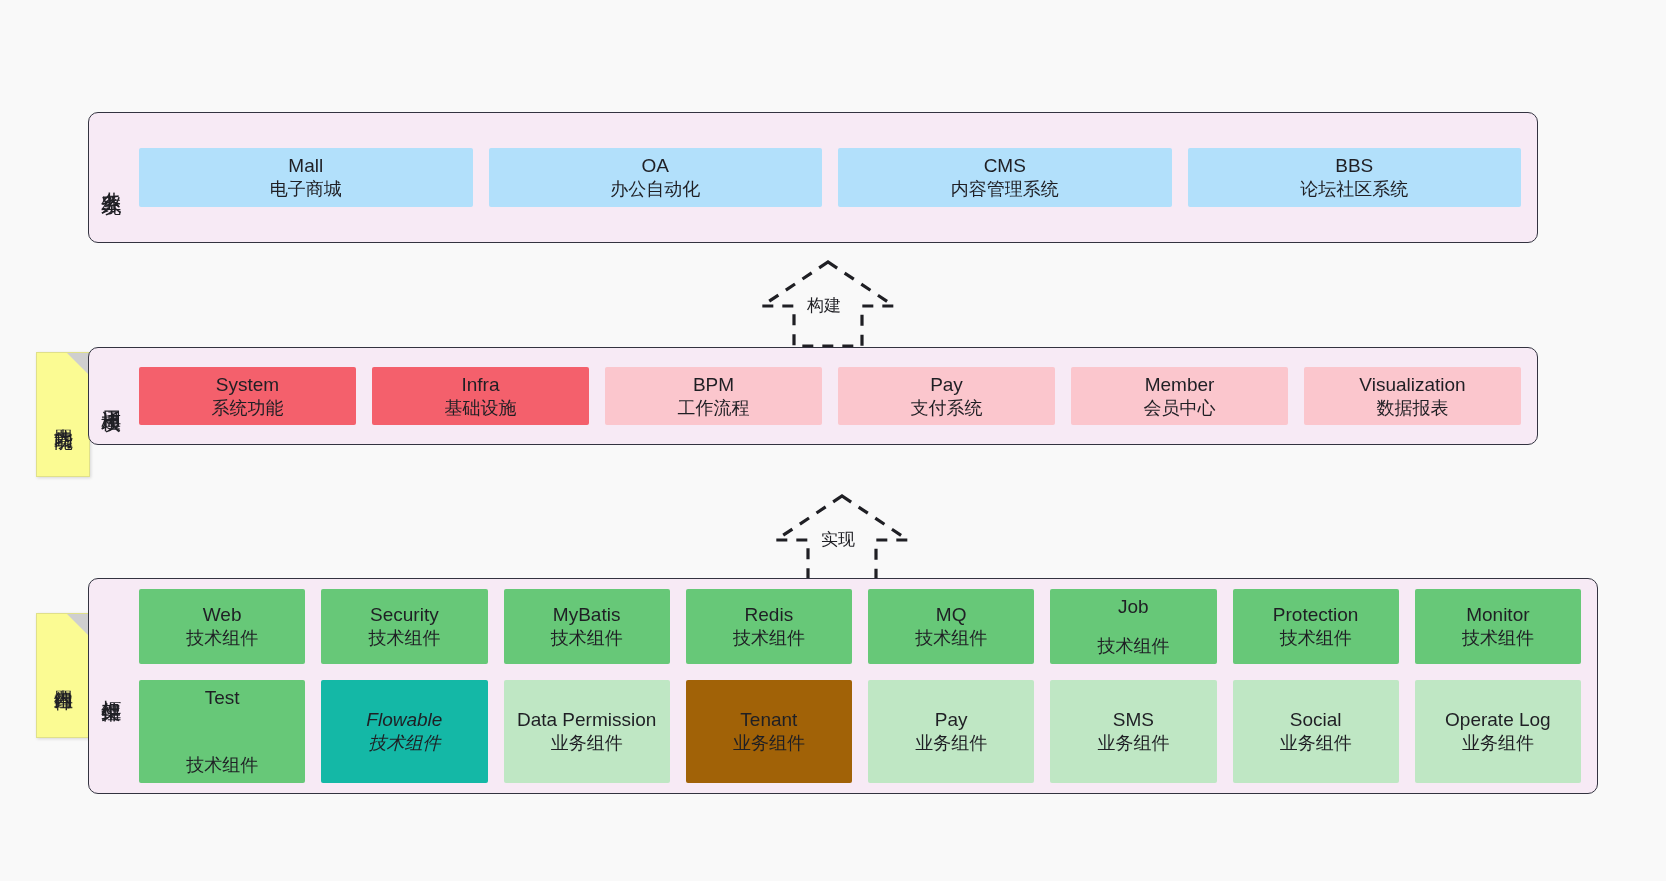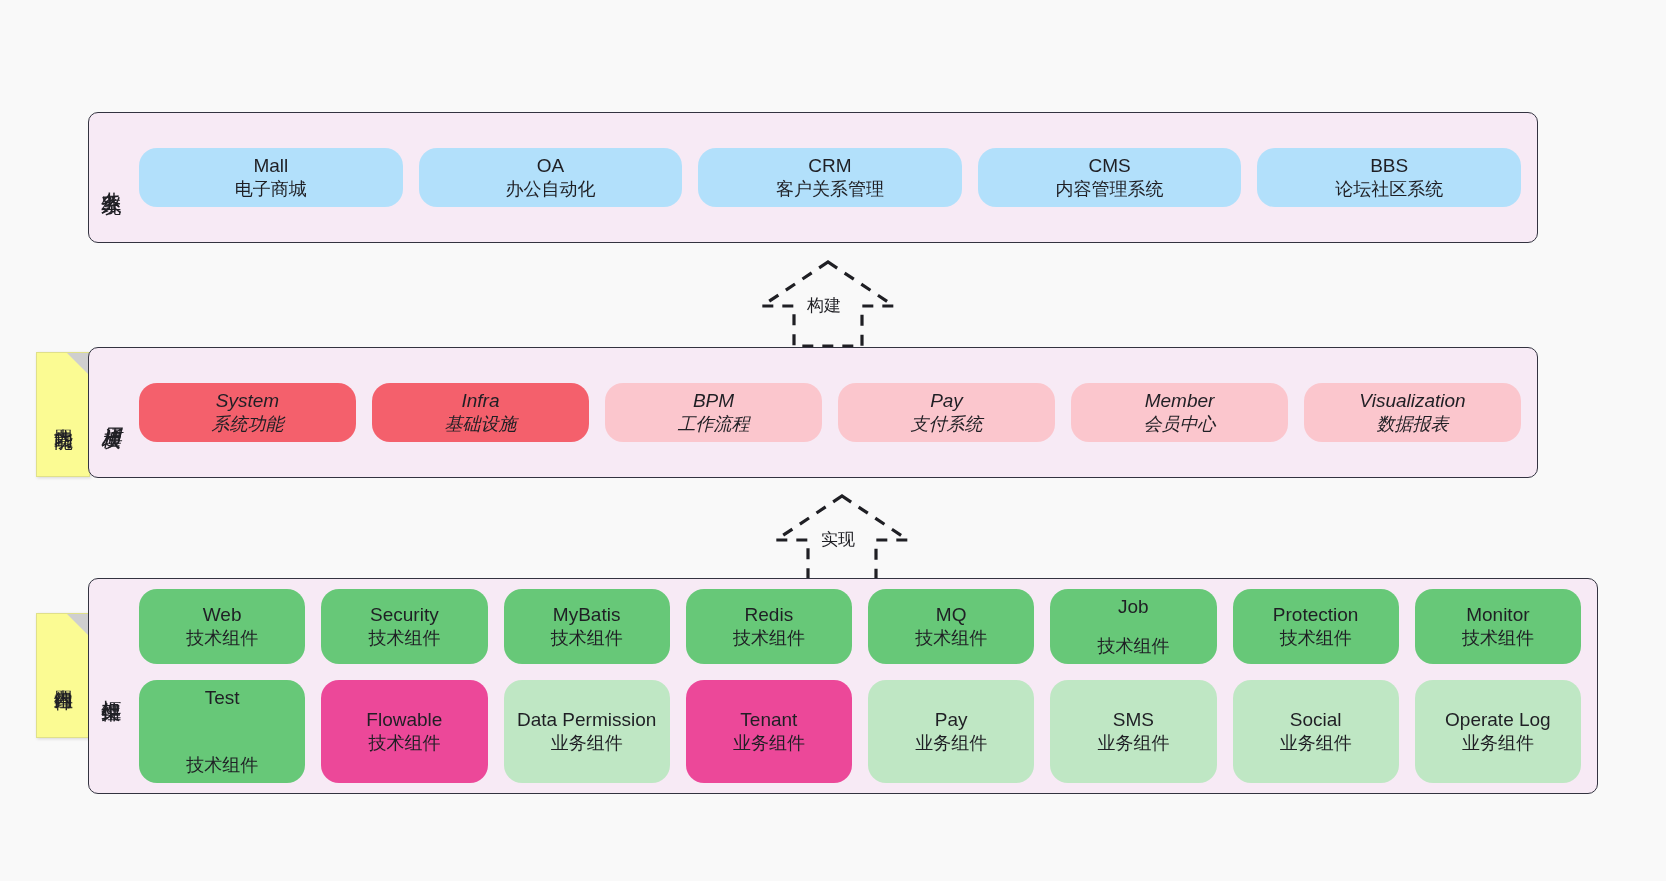--- a/index.html
+++ b/index.html
@@ -48,21 +48,21 @@
     gap: 16px;
     padding: 14px 16px 14px 6px;
   }
   .row {
     display: flex;
     gap: 16px;
     align-items: stretch;
   }
   .cell {
     flex: 1 1 0;
-    border-radius: 18px;
+    border-radius: 2px;
     display: flex;
     flex-direction: column;
     align-items: center;
     justify-content: center;
     text-align: center;
     color: #1f1f24;
     line-height: 1.26;
     padding: 6px 4px;
   }
   .cell .t1 { font-size: 19px; }
@@ -123,24 +123,20 @@
       <div class="row">
         <div class="cell c-blue" style="background: rgb(178, 224, 251);">
           <span class="t1">Mall</span>
           <span class="t2">电子商城</span>
         </div>
         <div class="cell c-blue" style="background: rgb(178, 224, 251);">
           <span class="t1">OA</span>
           <span class="t2">办公自动化</span>
         </div>
         <div class="cell c-blue" style="background: rgb(178, 224, 251);">
-          <span class="t1">CRM</span>
-          <span class="t2">客户关系管理</span>
-        </div>
-        <div class="cell c-blue" style="background: rgb(178, 224, 251);">
           <span class="t1">CMS</span>
           <span class="t2">内容管理系统</span>
         </div>
         <div class="cell c-blue" style="background: rgb(178, 224, 251);">
           <span class="t1">BBS</span>
           <span class="t2">论坛社区系统</span>
         </div>
       </div>
     </div>
   </div>
@@ -149,21 +145,21 @@
     <svg width="140" height="92" viewBox="0 0 140 92" fill="none">
       <path d="M70 4 L136 48 L104 48 L104 88 L36 88 L36 48 L4 48 Z" stroke="#1f1f24" stroke-width="3.2" stroke-dasharray="11 9" stroke-linejoin="miter" fill="none"></path>
     </svg>
     <span class="arrow-label" style="left:46px; top:36px;">构建</span>
   </div>
 
   <div class="note" style="left: 36px; top: 352px; width: 54px; height: 125px; background: rgb(251, 251, 147);">
     <span>内置功能</span>
   </div>
 
-  <div class="layer" id="layer-1" style="left: 88px; top: 347px; width: 1450px; height: 131px; background: rgb(247, 234, 245); border-color: rgb(51, 51, 64); font-style: italic;">
+  <div class="layer" id="layer-1" style="left: 88px; top: 347px; width: 1450px; height: 98px; background: rgb(247, 234, 245); border-color: rgb(51, 51, 64);">
     <div class="layer-label">通用模块</div>
     <div class="layer-body">
       <div class="row">
         <div class="cell c-red" style="background: rgb(244, 96, 108);">
           <span class="t1">System</span>
           <span class="t2">系统功能</span>
         </div>
         <div class="cell c-red" style="background: rgb(244, 96, 108);">
           <span class="t1">Infra</span>
           <span class="t2">基础设施</span>
@@ -236,29 +232,29 @@
           <span class="t1">Monitor</span>
           <span class="t2">技术组件</span>
         </div>
       </div>
 
       <div class="row">
         <div class="cell c-green" style="background: rgb(103, 200, 120); gap: 44px;">
           <span class="t1">Test</span>
           <span class="t2">技术组件</span>
         </div>
-        <div class="cell c-green" style="background: #ec4899;">
+        <div class="cell c-green" style="background: #14b8a6; font-style: italic;">
           <span class="t1">Flowable</span>
           <span class="t2">技术组件</span>
         </div>
         <div class="cell c-lightgreen" style="background: rgb(191, 231, 196);">
           <span class="t1">Data Permission</span>
           <span class="t2">业务组件</span>
         </div>
-        <div class="cell c-lightgreen" style="background: #ec4899;">
+        <div class="cell c-lightgreen" style="background: #a16207;">
           <span class="t1">Tenant</span>
           <span class="t2">业务组件</span>
         </div>
         <div class="cell c-lightgreen" style="background: rgb(191, 231, 196);">
           <span class="t1">Pay</span>
           <span class="t2">业务组件</span>
         </div>
         <div class="cell c-lightgreen" style="background: rgb(191, 231, 196);">
           <span class="t1">SMS</span>
           <span class="t2">业务组件</span>

